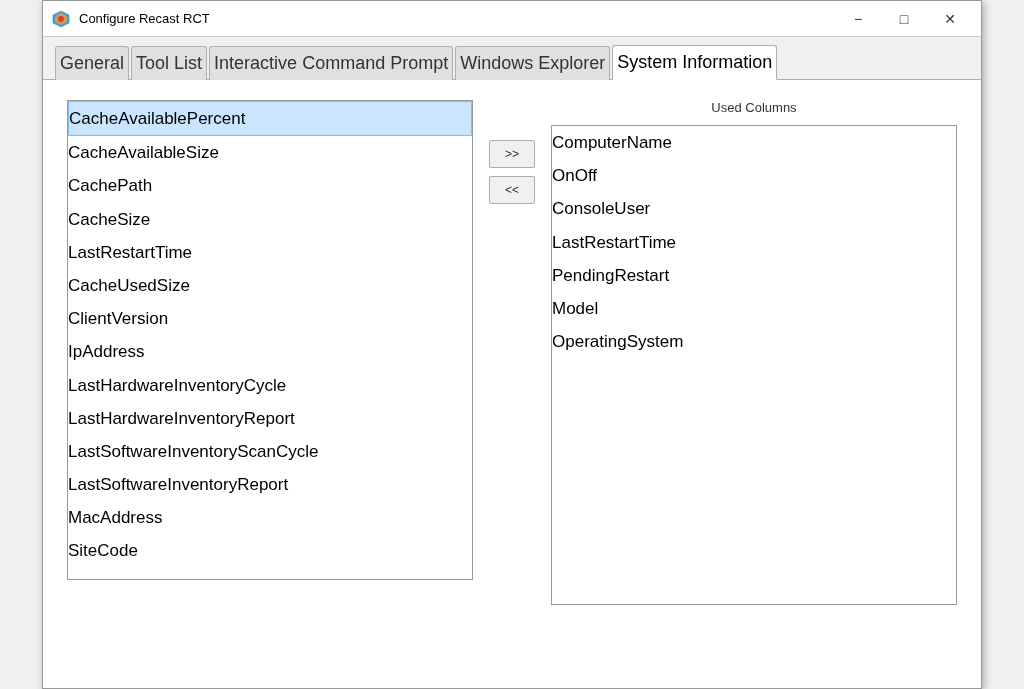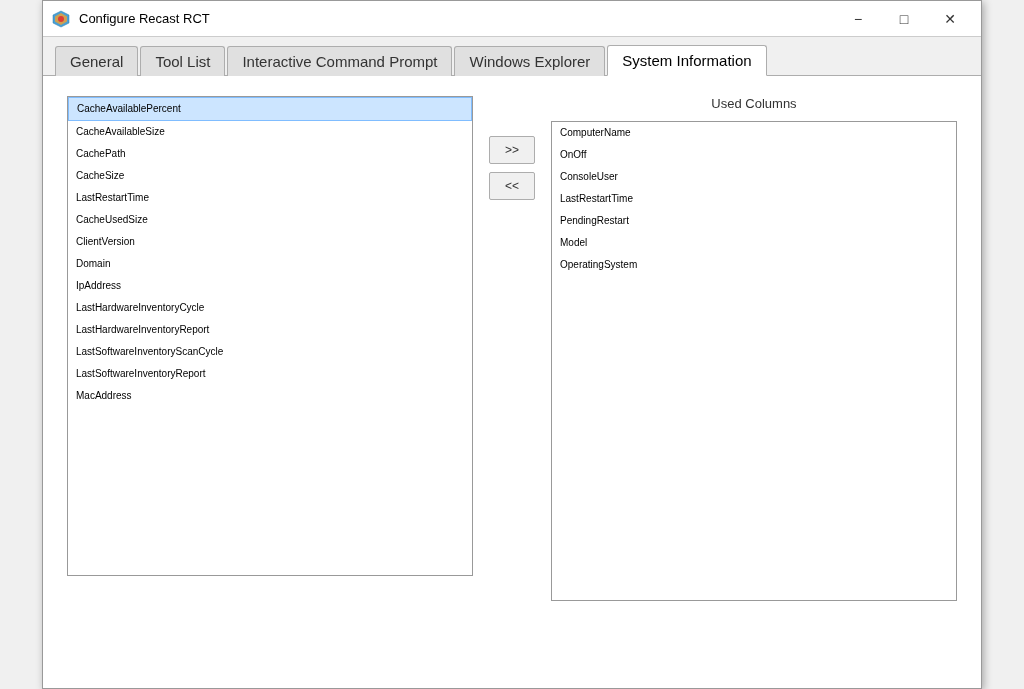--- a/index.html
+++ b/index.html
@@ -80,26 +80,26 @@
       background: #f0f0f0;
       display: flex;
       align-items: flex-end;
       padding: 8px 12px 0 12px;
       border-bottom: 1px solid #adadad;
       flex-shrink: 0;
       gap: 2px;
     }
 
     .tab {
-      padding: 6px 14px;
+      padding: 6px 4px;
       background: #e0e0e0;
       border: 1px solid #adadad;
       border-bottom: none;
       cursor: pointer;
-      font-size: 15px;
+      font-size: 18px;
       color: #333;
       border-radius: 3px 3px 0 0;
       margin-bottom: -1px;
       position: relative;
     }
 
     .tab.active {
       background: #fff;
       border-bottom: 1px solid #fff;
       color: #000;
@@ -139,23 +139,23 @@
     }
 
     .list-box {
       border: 1px solid #999;
       background: #fff;
       min-height: 480px;
       overflow-y: auto;
     }
 
     .list-item {
-      padding: 3px 8px;
-      cursor: pointer;
-      font-size: 10px;
+      padding: 3px 0;
+      cursor: pointer;
+      font-size: 17px;
       color: #000;
       line-height: 1.6;
     }
 
     .list-item.selected {
       background: #cce5ff;
       border: 1px solid #80bdff;
     }
 
     .middle-controls {
@@ -219,27 +219,27 @@
 
       <div class="column-section">
         <div class="list-box">
           <div class="list-item selected">CacheAvailablePercent</div>
           <div class="list-item">CacheAvailableSize</div>
           <div class="list-item">CachePath</div>
           <div class="list-item">CacheSize</div>
           <div class="list-item">LastRestartTime</div>
           <div class="list-item">CacheUsedSize</div>
           <div class="list-item">ClientVersion</div>
-          <div class="list-item">Domain</div>
           <div class="list-item">IpAddress</div>
           <div class="list-item">LastHardwareInventoryCycle</div>
           <div class="list-item">LastHardwareInventoryReport</div>
           <div class="list-item">LastSoftwareInventoryScanCycle</div>
           <div class="list-item">LastSoftwareInventoryReport</div>
           <div class="list-item">MacAddress</div>
+          <div class="list-item">SiteCode</div>
         </div>
       </div>
 
       <div class="middle-controls">
         <button class="arrow-btn">&gt;&gt;</button>
         <button class="arrow-btn">&lt;&lt;</button>
       </div>
 
       <div class="column-section">
         <div class="column-header">Used Columns</div>

